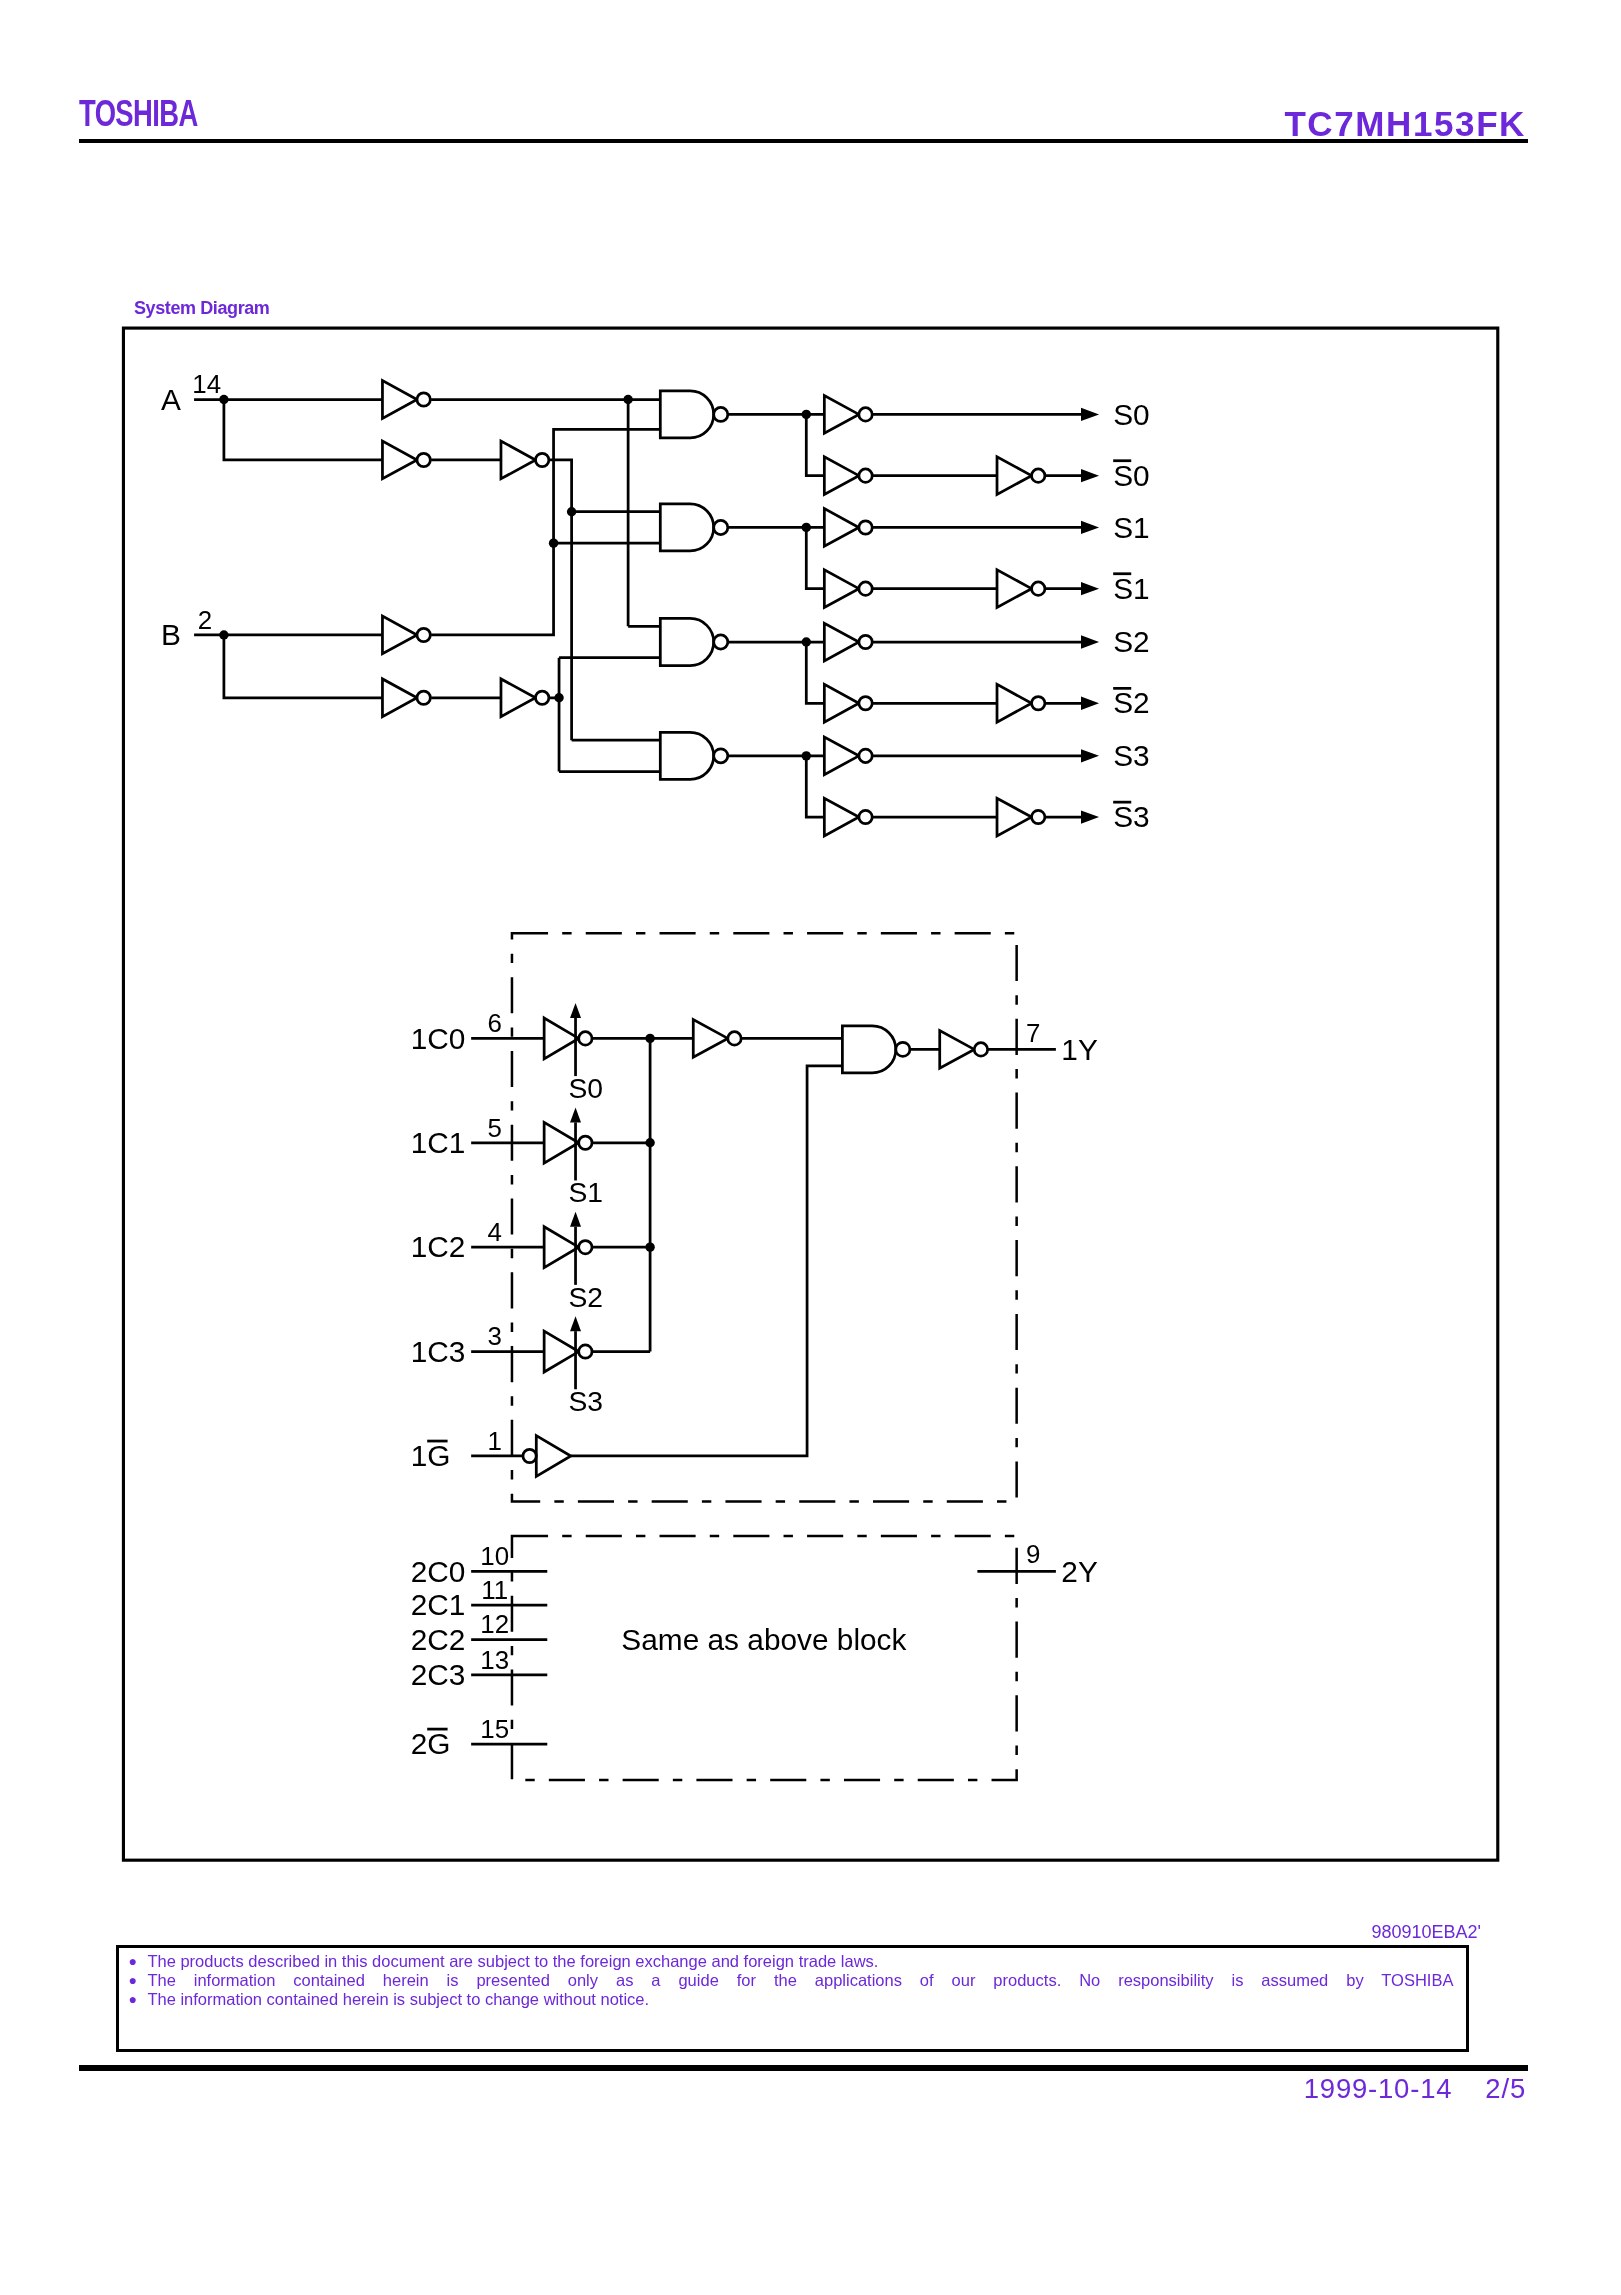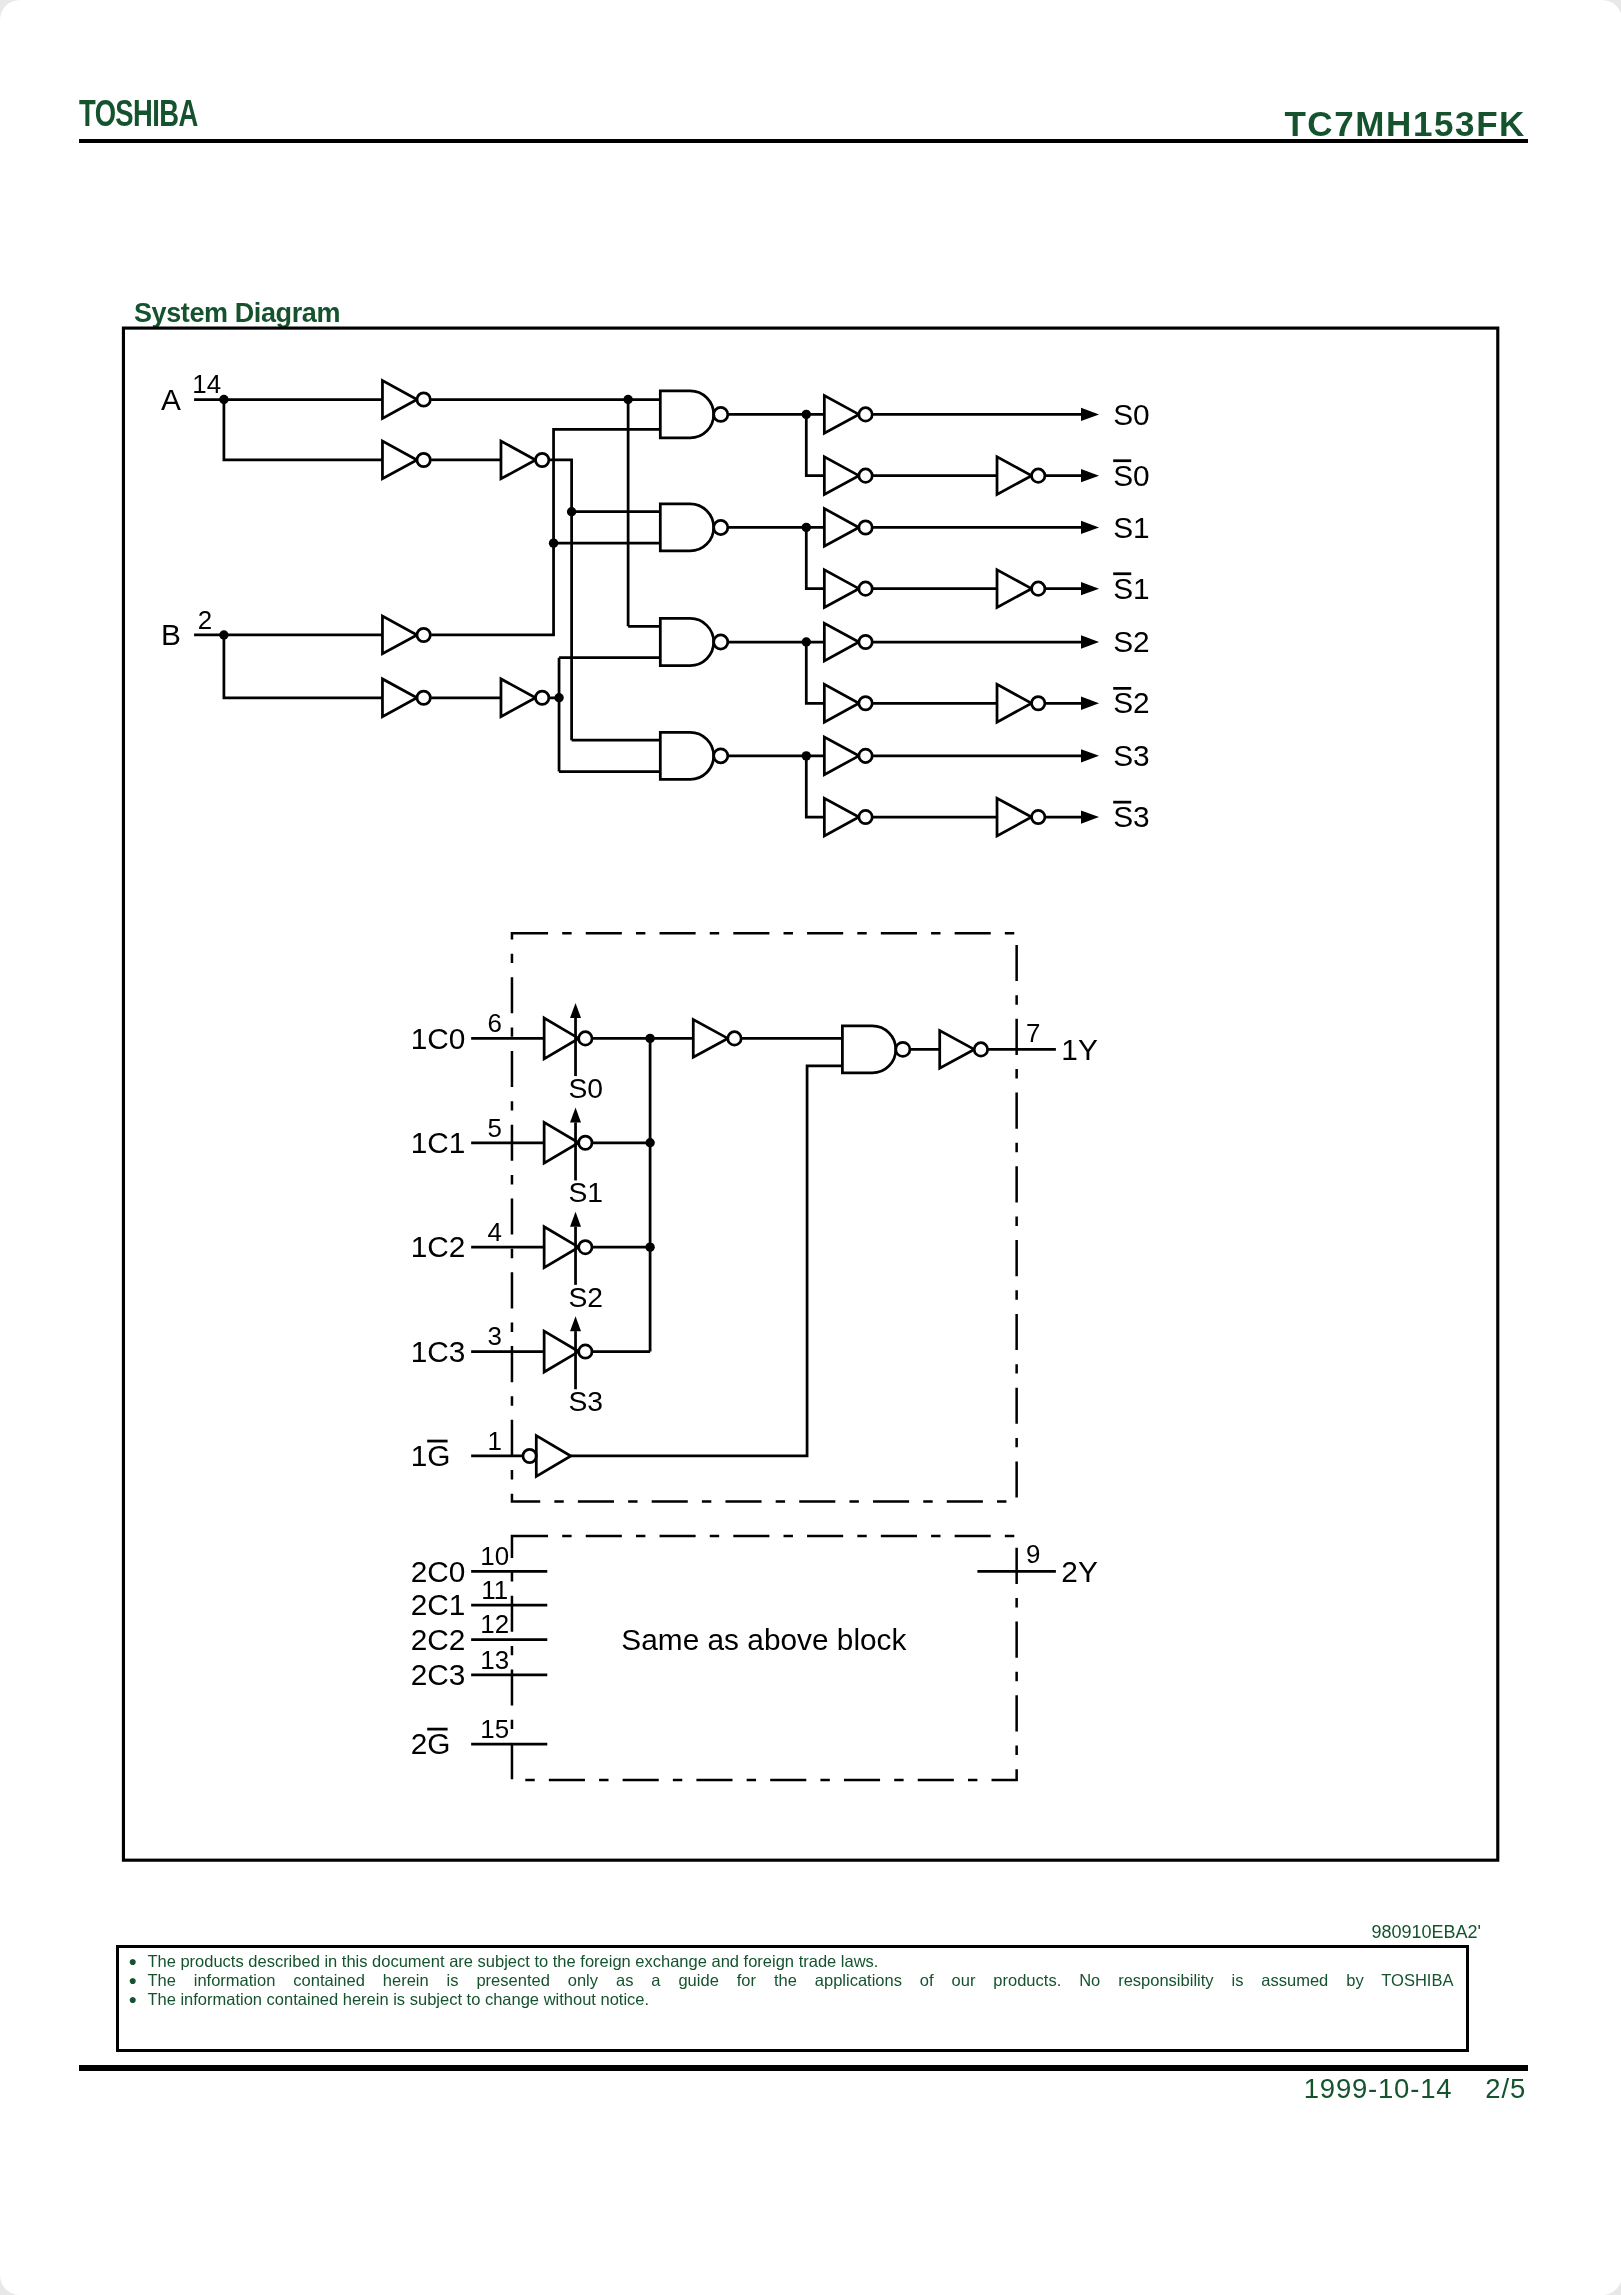--- a/index.html
+++ b/index.html
@@ -1,23 +1,23 @@
 <!DOCTYPE html>
 <html style="font-size:12.6px"><head>
 <meta charset="utf-8">
 <style>
   html,body{margin:0;padding:0;background:#e8e8e8;}
   .page{position:relative;width:1622px;height:2295px;background:#ffffff;
-        font-family:"Liberation Sans",sans-serif;color:#14532d;overflow:hidden;border-radius:20px;}
+        font-family:"Liberation Sans",sans-serif;color:#6d28d9;overflow:hidden;}
   .abs{position:absolute;}
   .brand{left:79px;top:93px;font-size:37px;font-weight:700;letter-spacing:-0.8px;
          transform:scaleX(0.74);transform-origin:left center;}
   .part{right:96px;top:104px;font-size:35px;letter-spacing:1.6px;font-weight:700;}
   .hrule{left:79px;top:139px;width:1449px;height:3.9px;background:#000;}
-  .sectitle{left:134px;top:298px;font-size:27px;font-weight:700;letter-spacing:-0.4px;}
+  .sectitle{left:134px;top:298px;font-size:18px;font-weight:700;letter-spacing:-0.4px;}
   svg{position:absolute;left:0;top:0;}
   svg path,svg line,svg rect,svg circle{stroke:#000;stroke-width:3.5;fill:none;}
   svg rect.box{stroke-width:4;}
   svg .dash{stroke-dasharray:46 18 12 18;stroke-width:3.2;}
   svg circle.bub{fill:#fff;}
   svg circle.dot{fill:#000;stroke:none;}
   svg polygon,svg path.fil{fill:#000;stroke:none;}
   svg text{fill:#000;stroke:none;font-family:"Liberation Sans",sans-serif;font-size:38px;}
   svg text.pin{font-size:33px;text-anchor:middle;}
   svg text.mid{text-anchor:middle;}

